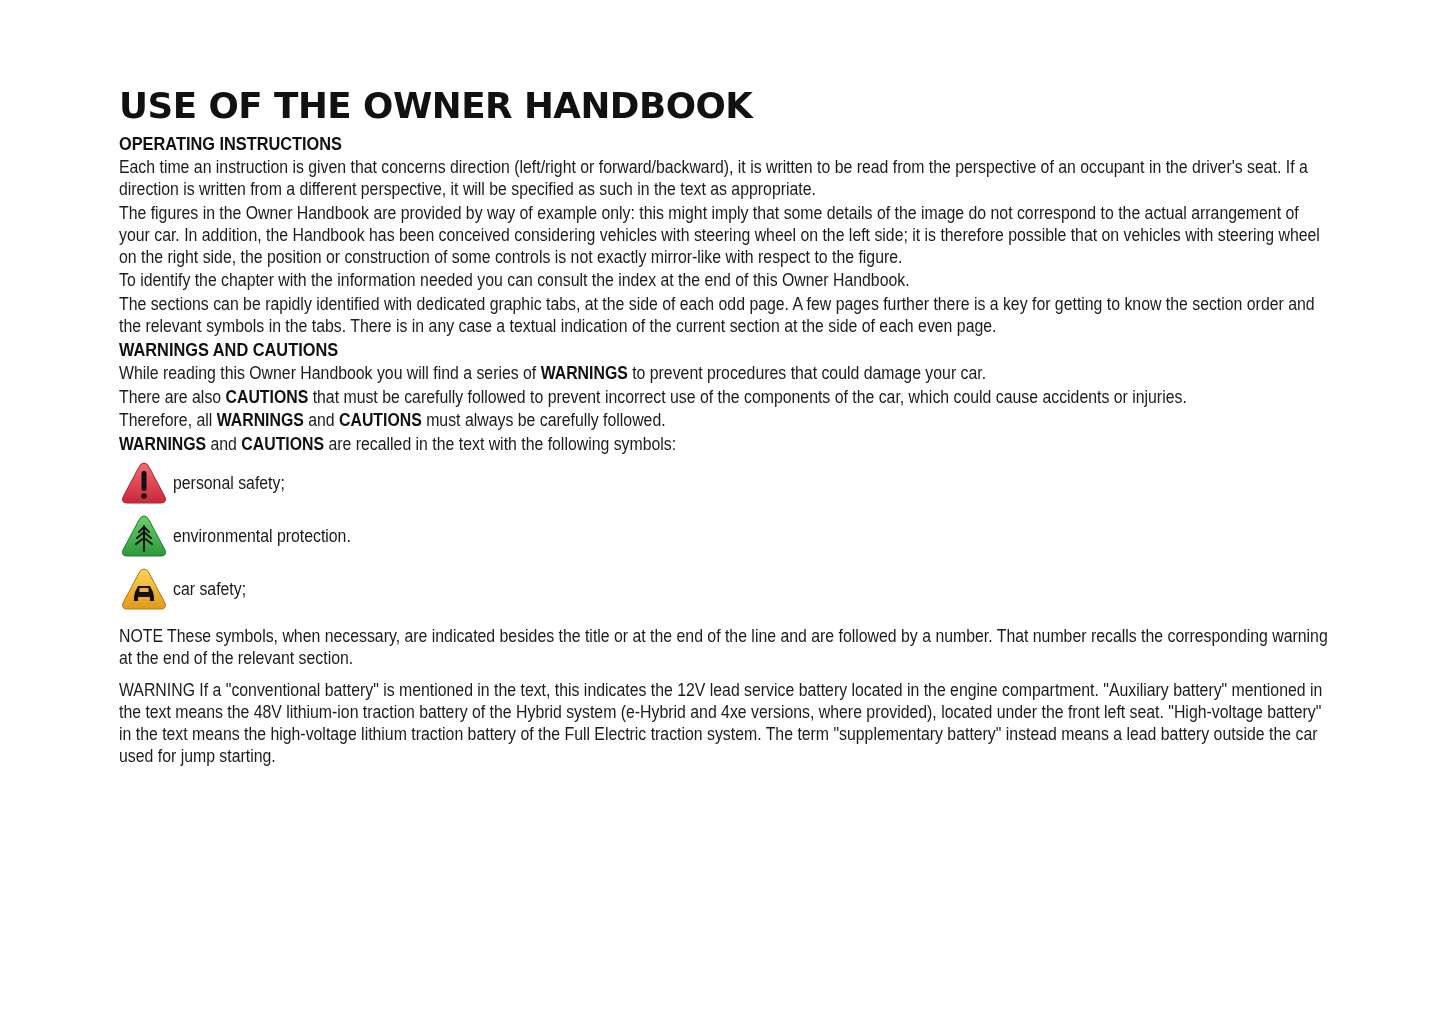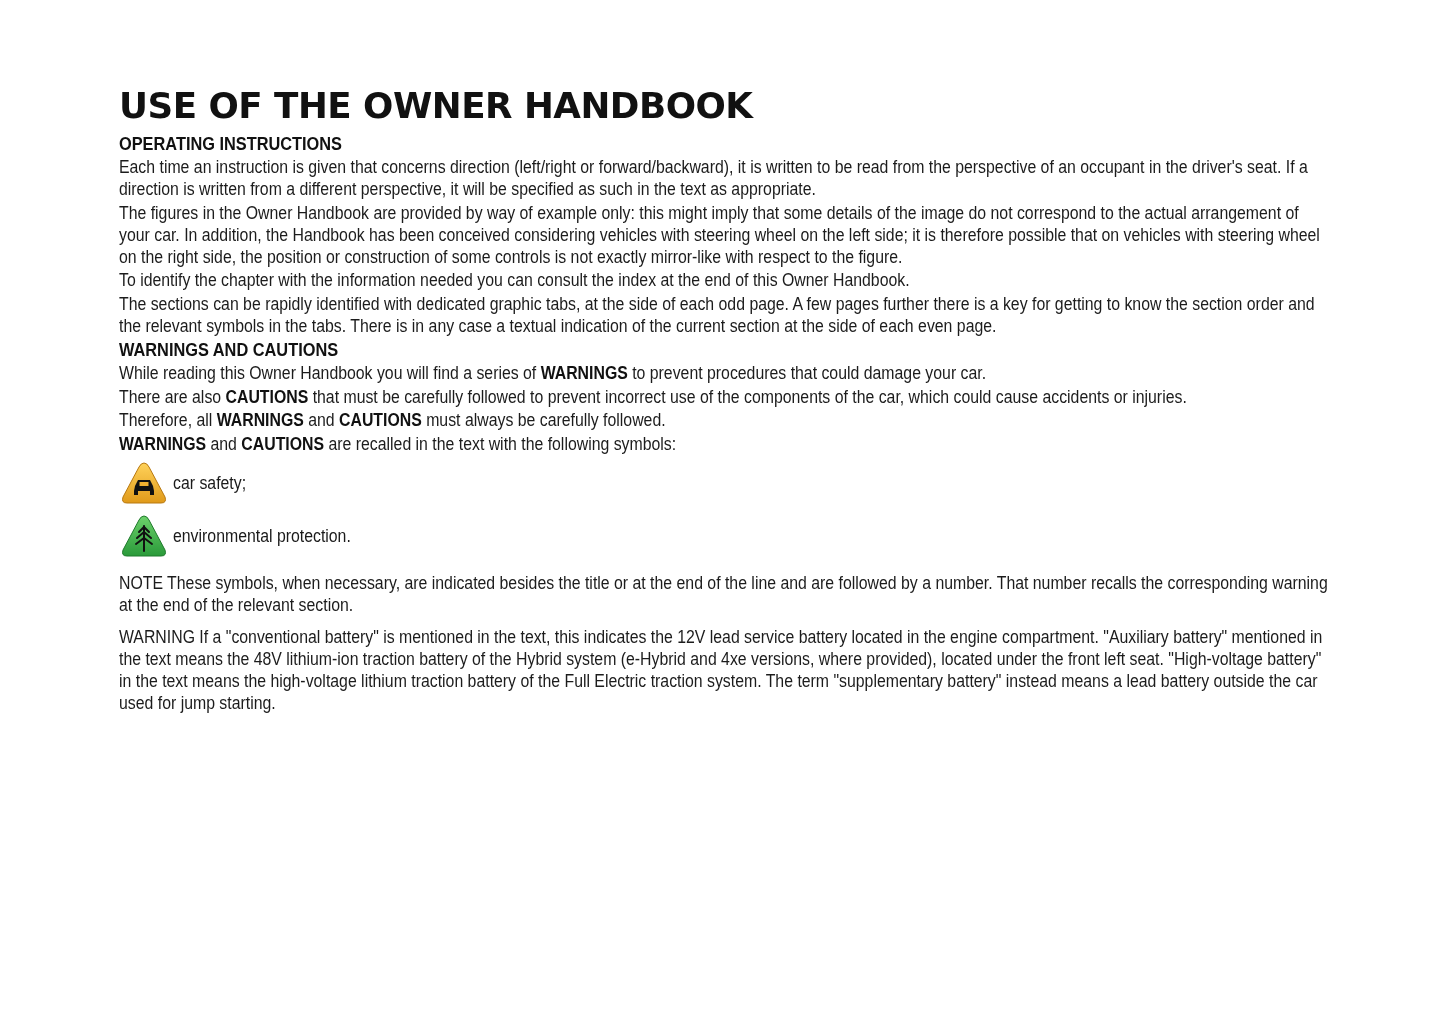--- a/index.html
+++ b/index.html
@@ -86,36 +86,33 @@
   <p class="para">The figures in the Owner Handbook are provided by way of example only: this might imply that some details of the image do not correspond to the actual arrangement of your car. In addition, the Handbook has been conceived considering vehicles with steering wheel on the left side; it is therefore possible that on vehicles with steering wheel on the right side, the position or construction of some controls is not exactly mirror-like with respect to the figure.</p>
   <p class="para">To identify the chapter with the information needed you can consult the index at the end of this Owner Handbook.</p>
   <p class="para">The sections can be rapidly identified with dedicated graphic tabs, at the side of each odd page. A few pages further there is a key for getting to know the section order and the relevant symbols in the tabs. There is in any case a textual indication of the current section at the side of each even page.</p>
 
   <h2 class="section-heading">WARNINGS AND CAUTIONS</h2>
   <p class="para"><span>While reading this Owner Handbook you will find a series of </span><b>WARNINGS</b><span> to prevent procedures that could damage your car.</span></p>
   <p class="para"><span>There are also </span><b>CAUTIONS</b><span> that must be carefully followed to prevent incorrect use of the components of the car, which could cause accidents or injuries.</span></p>
   <p class="para"><span>Therefore, all </span><b>WARNINGS</b><span> and </span><b>CAUTIONS</b><span> must always be carefully followed.</span></p>
   <p class="para"><b>WARNINGS</b><span> and </span><b>CAUTIONS</b><span> are recalled in the text with the following symbols:</span></p>
 
-
   <div class="symbol-row">
     <svg class="tri" viewBox="0 0 48 46">
       <defs>
-        <linearGradient id="gy" x1="0" y1="0" x2="0" y2="1">
-          <stop offset="0" stop-color="#ffd25a"></stop>
-          <stop offset="1" stop-color="#e09a1a"></stop>
+        <linearGradient id="gr" x1="0" y1="0" x2="0" y2="1">
+          <stop offset="0" stop-color="#f26a74"></stop>
+          <stop offset="1" stop-color="#c9283a"></stop>
         </linearGradient>
       </defs>
-      <path d="M24 3 Q27 3 29 7 L45 37 Q47 43 41 43 L7 43 Q1 43 3 37 L19 7 Q21 3 24 3 Z" fill="url(#gy)" stroke="#b87810" stroke-width="1"></path>
-      <path d="M14 31 L15 26 L18 20 L30 20 L33 26 L34 31 Z" fill="#111"></path>
-      <rect x="19.5" y="22" width="9" height="4" fill="#f0b030"></rect>
-      <rect x="14" y="31" width="4" height="4" fill="#111"></rect>
-      <rect x="30" y="31" width="4" height="4" fill="#111"></rect>
+      <path d="M24 3 Q27 3 29 7 L45 37 Q47 43 41 43 L7 43 Q1 43 3 37 L19 7 Q21 3 24 3 Z" fill="url(#gr)" stroke="#b0202e" stroke-width="1"></path>
+      <rect x="21.5" y="11" width="5" height="20" rx="2" fill="#111"></rect>
+      <circle cx="24" cy="36" r="2.8" fill="#111"></circle>
     </svg>
-    <span class="label">car safety;</span>
+    <span class="label">personal safety;</span>
   </div>
 
   <div class="symbol-row">
     <svg class="tri" viewBox="0 0 48 46">
       <defs>
         <linearGradient id="gg" x1="0" y1="0" x2="0" y2="1">
           <stop offset="0" stop-color="#6cd06a"></stop>
           <stop offset="1" stop-color="#2a9a3a"></stop>
         </linearGradient>
       </defs>
@@ -123,15 +120,32 @@
       <g stroke="#111" stroke-width="2" fill="none" stroke-linecap="round">
         <line x1="24" y1="13" x2="24" y2="38"></line>
         <path d="M19 19 L24 14 L29 19"></path>
         <path d="M17 25 L24 19 L31 25"></path>
         <path d="M16 31 L24 25 L32 31"></path>
       </g>
     </svg>
     <span class="label">environmental protection.</span>
   </div>
 
+  <div class="symbol-row">
+    <svg class="tri" viewBox="0 0 48 46">
+      <defs>
+        <linearGradient id="gy" x1="0" y1="0" x2="0" y2="1">
+          <stop offset="0" stop-color="#ffd25a"></stop>
+          <stop offset="1" stop-color="#e09a1a"></stop>
+        </linearGradient>
+      </defs>
+      <path d="M24 3 Q27 3 29 7 L45 37 Q47 43 41 43 L7 43 Q1 43 3 37 L19 7 Q21 3 24 3 Z" fill="url(#gy)" stroke="#b87810" stroke-width="1"></path>
+      <path d="M14 31 L15 26 L18 20 L30 20 L33 26 L34 31 Z" fill="#111"></path>
+      <rect x="19.5" y="22" width="9" height="4" fill="#f0b030"></rect>
+      <rect x="14" y="31" width="4" height="4" fill="#111"></rect>
+      <rect x="30" y="31" width="4" height="4" fill="#111"></rect>
+    </svg>
+    <span class="label">car safety;</span>
+  </div>
+
   <p class="para gap-note">NOTE These symbols, when necessary, are indicated besides the title or at the end of the line and are followed by a number. That number recalls the corresponding warning at the end of the relevant section.</p>
   <p class="para gap-warning">WARNING If a "conventional battery" is mentioned in the text, this indicates the 12V lead service battery located in the engine compartment. "Auxiliary battery" mentioned in the text means the 48V lithium-ion traction battery of the Hybrid system (e-Hybrid and 4xe versions, where provided), located under the front left seat. "High-voltage battery" in the text means the high-voltage lithium traction battery of the Full Electric traction system. The term "supplementary battery" instead means a lead battery outside the car used for jump starting.</p>
 </div>
 
 </body></html>

